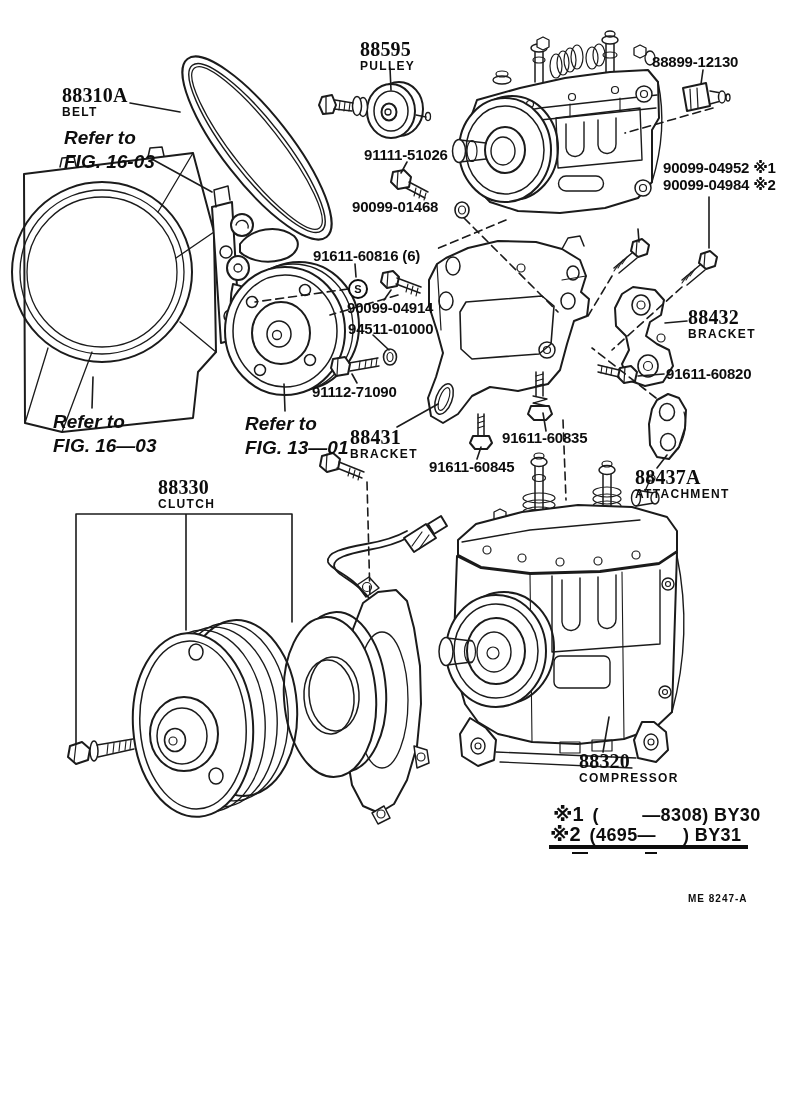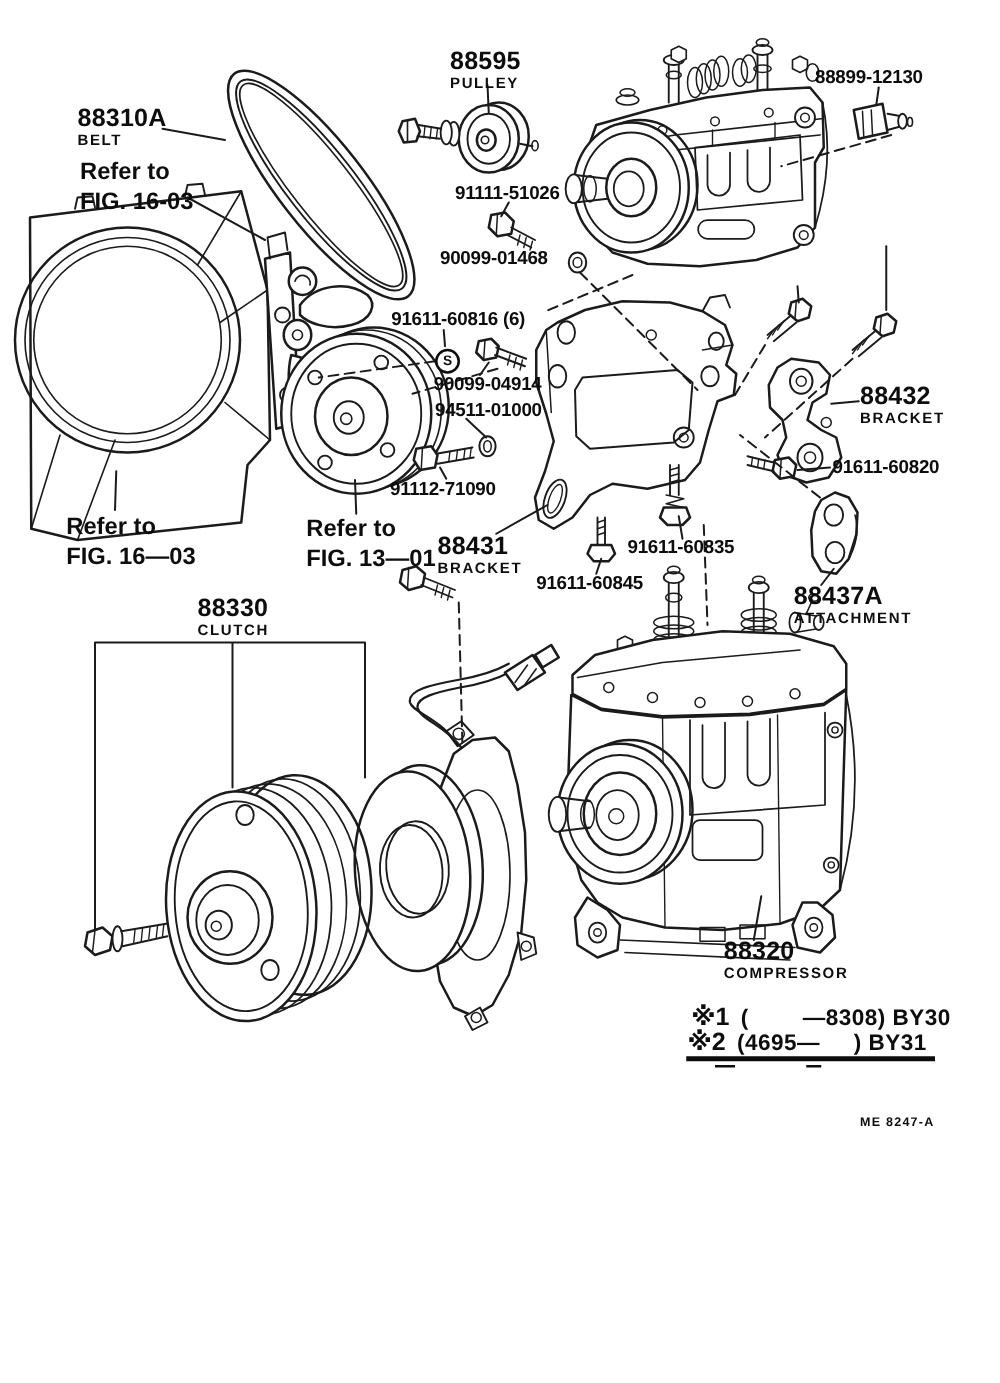--- a/index.html
+++ b/index.html
@@ -1,24 +1,24 @@
 <!DOCTYPE html>
 <html><head>
 <meta charset="utf-8">
 <style>
   html,body{margin:0;padding:0;background:#ffffff;}
   #stage{position:relative;width:800px;height:1106px;background:#ffffff;overflow:hidden;
          font-family:"Liberation Sans","DejaVu Sans",sans-serif;}
   #artwork{position:absolute;left:0;top:0;}
   .lbl{position:absolute;color:#0d0d0d;font-weight:700;white-space:nowrap;line-height:1.1;}
   .pn{font-size:15px;letter-spacing:-0.2px;}
-  .pn-lg{display:block;font-size:20px;letter-spacing:0.2px;}
+  .pn-lg{display:block;font-size:20px;letter-spacing:0.2px;font-family:Liberation Serif, serif;}
   .sub{display:block;font-size:12px;letter-spacing:1.3px;margin-top:0px;}
   .ref{font-size:19px;line-height:1.25;}
-  .ref span{display:block;}
+  .ref span{display:block;font-style:italic;}
   .two span{display:block;}
   .s-circle{position:absolute;width:16px;height:16px;border:2px solid #0d0d0d;border-radius:50%;
             font-weight:700;font-size:11px;line-height:16px;text-align:center;color:#0d0d0d;background:#fff;}
   .note-row{position:absolute;display:flex;gap:9px;color:#0d0d0d;font-weight:700;align-items:baseline;}
   .note-marker{font-size:20px;line-height:1;}
   .note-body{font-size:18px;line-height:1;white-space:pre;letter-spacing:0.4px;text-align:right;}
   .rule{position:absolute;background:#0d0d0d;}
   .code{position:absolute;color:#0d0d0d;font-weight:700;font-size:10px;letter-spacing:1px;margin-top:32px;}
 </style>
 </head>
@@ -394,20 +394,24 @@
   <span class="pn-lg">88595</span>
   <span class="sub">PULLEY</span>
 </div>
 
 <div class="lbl pn" style="left:652px;top:54px">88899-12130</div>
 
 <div class="lbl pn" style="left:364px;top:147px">91111-51026</div>
 
 <div class="lbl pn" style="left:352px;top:199px">90099-01468</div>
 
+<div class="lbl pn two" style="left:663px;top:160px">
+  <span>90099-04952 ※1</span>
+  <span>90099-04984 ※2</span>
+</div>
 
 
 <div class="lbl pn" style="left:313px;top:248px">91611-60816 (6)</div>
 
 <div class="s-circle" style="left:348px;top:279px">S</div>
 
 <div class="lbl pn" style="left:347px;top:300px">90099-04914</div>
 
 <div class="lbl pn" style="left:348px;top:321px">94511-01000</div>
 

